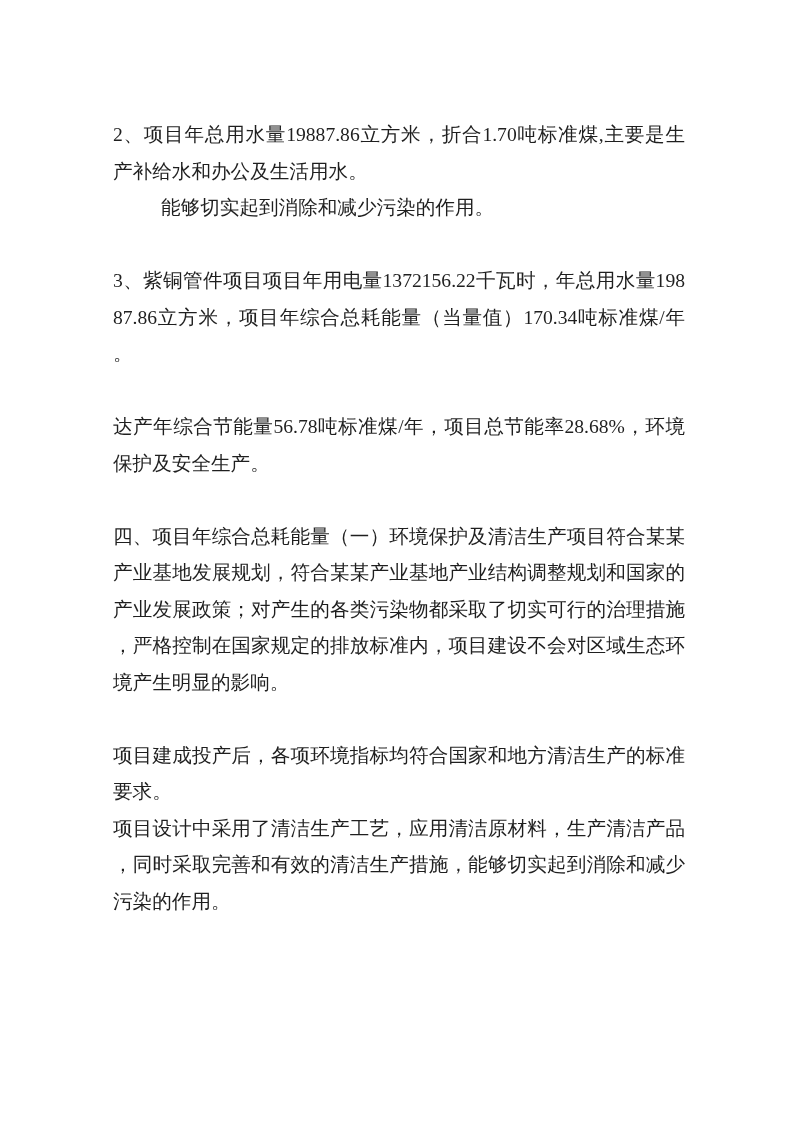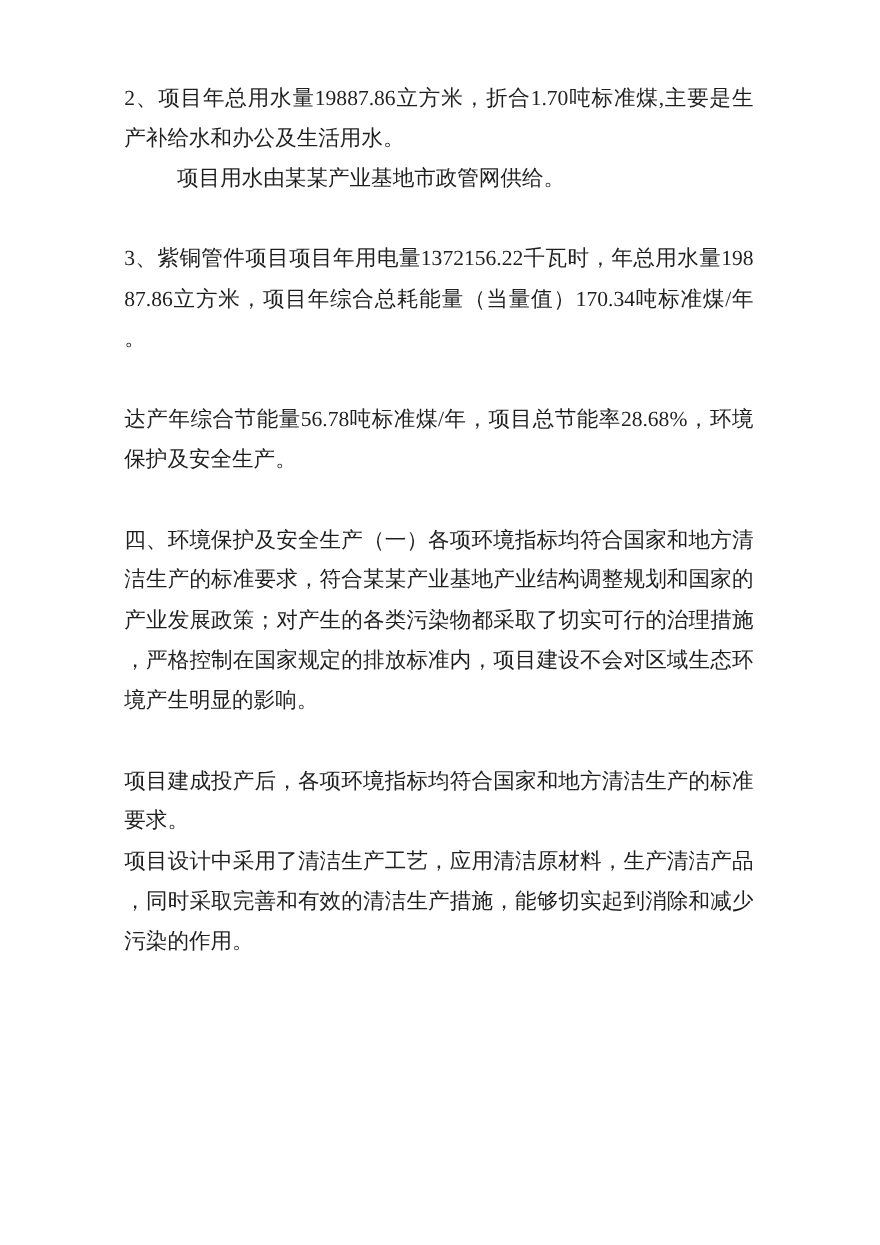--- a/index.html
+++ b/index.html
@@ -9,21 +9,21 @@
   }
   body {
     width: 800px;
     height: 1132px;
     overflow: hidden;
   }
   .page {
     box-sizing: border-box;
     width: 800px;
     height: 1132px;
-    padding: 72px 0 0 113px;
+    padding: 117px 0 0 113px;
     background: #ffffff;
   }
   .para {
     width: 572px;
     margin: 0 0 36.5px 0;
     font-family: "Liberation Serif", "DejaVu Serif", serif;
     font-size: 19.6px;
     line-height: 36.5px;
     color: #1f1f1f;
     text-align: justify;
@@ -37,25 +37,25 @@
   .para.indent {
     text-indent: 48px;
   }
 </style>
 </head>
 <body>
 
 <div class="page">
   <p class="para tight">2、项目年总用水量19887.86立方米，折合1.70吨标准煤,主要是生产补给水和办公及生活用水。</p>
 
-  <p class="para indent">项目用水由某某产业基地市政管网供给。</p>
+  <p class="para indent">能够切实起到消除和减少污染的作用。</p>
 
   <p class="para">3、紫铜管件项目项目年用电量1372156.22千瓦时，年总用水量19887.86立方米，项目年综合总耗能量（当量值）170.34吨标准煤/年。</p>
 
   <p class="para">达产年综合节能量56.78吨标准煤/年，项目总节能率28.68%，环境保护及安全生产。</p>
 
-  <p class="para">四、环境保护及安全生产（一）各项环境指标均符合国家和地方清洁生产的标准要求，符合某某产业基地产业结构调整规划和国家的产业发展政策；对产生的各类污染物都采取了切实可行的治理措施，严格控制在国家规定的排放标准内，项目建设不会对区域生态环境产生明显的影响。</p>
+  <p class="para">四、项目年综合总耗能量（一）环境保护及清洁生产项目符合某某产业基地发展规划，符合某某产业基地产业结构调整规划和国家的产业发展政策；对产生的各类污染物都采取了切实可行的治理措施，严格控制在国家规定的排放标准内，项目建设不会对区域生态环境产生明显的影响。</p>
 
   <p class="para tight">项目建成投产后，各项环境指标均符合国家和地方清洁生产的标准要求。</p>
 
   <p class="para">项目设计中采用了清洁生产工艺，应用清洁原材料，生产清洁产品，同时采取完善和有效的清洁生产措施，能够切实起到消除和减少污染的作用。</p>
 
 </div>
 
 </body></html>

